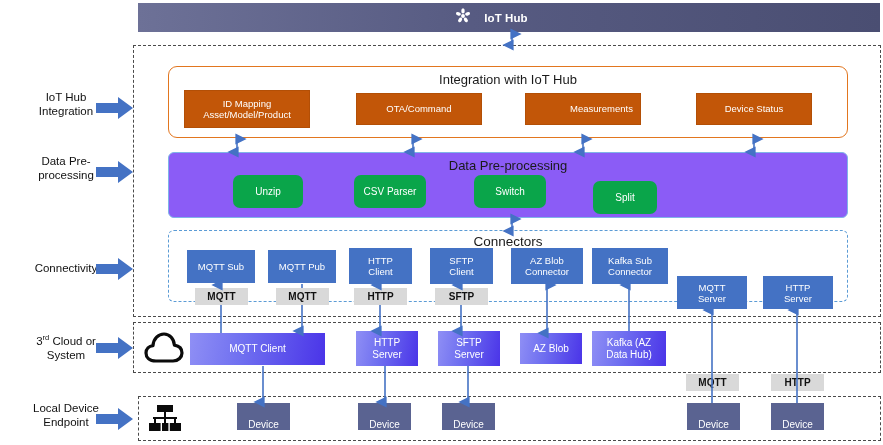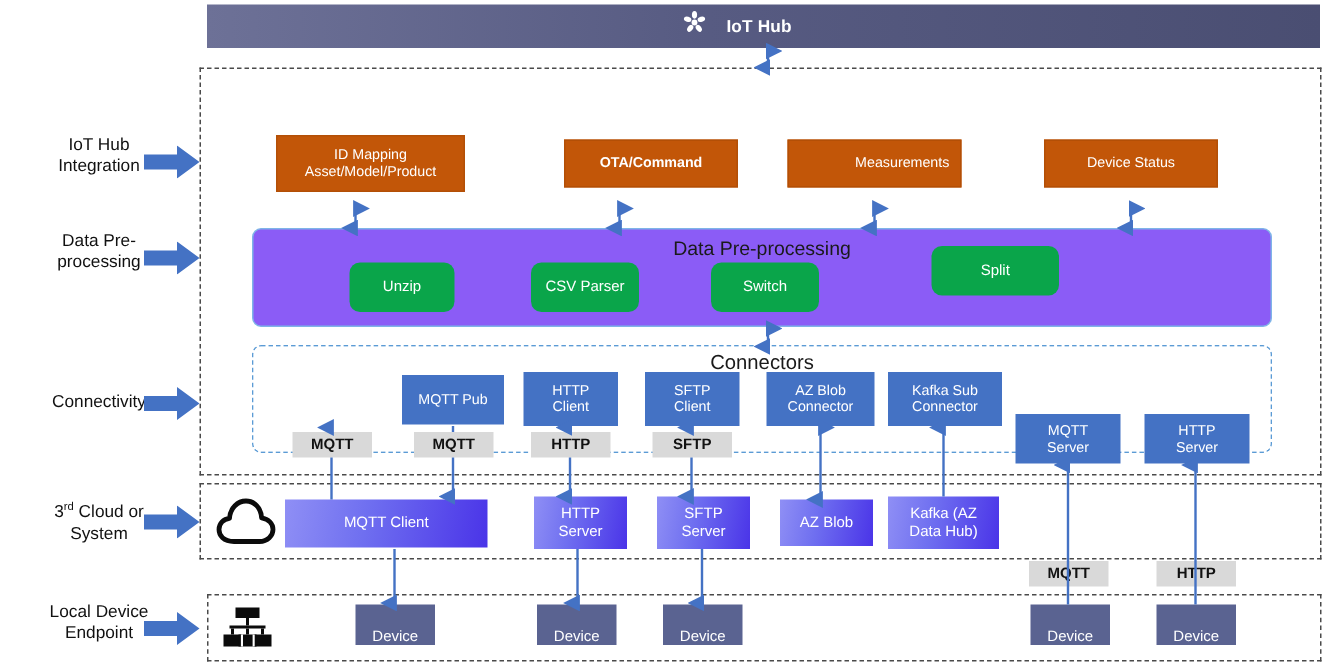--- a/index.html
+++ b/index.html
@@ -180,27 +180,30 @@
       <div>Local Device</div>
       <div>Endpoint</div>
     </div>
   </div>
   <div class="abs arrow-big" style="left:96px;top:408px;">
     <svg width="38" height="22" viewBox="0 0 38 22">
         <path d="M0 6 L22 6 L22 0 L37 11 L22 22 L22 16 L0 16 Z" fill="#4472c4"></path>
       </svg>
   </div>
 
+  <div class="abs panel-orange">
+    <div class="panel-title">Integration with IoT Hub</div>
+  </div>
   <div class="abs obox" style="left:184px;top:90px;width:126px;height:38px;">
     <div>
       <div>ID Mapping</div>
       <div>Asset/Model/Product</div>
     </div>
   </div>
-  <div class="abs obox" style="left:376px;top:93px;width:116px;height:32px;font-weight:bold;">
+  <div class="abs obox" style="left:356px;top:93px;width:126px;height:32px;">
     <div>OTA/Command</div>
   </div>
   <div class="abs obox" style="left:525px;top:93px;width:116px;height:32px;padding-left:40px;">
     <div>Measurements</div>
   </div>
   <div class="abs obox" style="left:696px;top:93px;width:116px;height:32px;">
     <div>Device Status</div>
   </div>
 
   <div class="abs panel-blue">
@@ -208,26 +211,31 @@
   </div>
   <div class="abs gbox" style="left:233px;top:175px;width:70px;height:33px;">
     <span>Unzip</span>
   </div>
   <div class="abs gbox" style="left:354px;top:175px;width:72px;height:33px;">
     <span>CSV Parser</span>
   </div>
   <div class="abs gbox" style="left:474px;top:175px;width:72px;height:33px;">
     <span>Switch</span>
   </div>
-  <div class="abs gbox" style="left:593px;top:164px;width:85px;height:33px;margin-left:28px;">
+  <div class="abs gbox" style="left:593px;top:181px;width:64px;height:33px;">
     <span>Split</span>
   </div>
 
   <div class="abs panel-conn">
     <div class="panel-title" style="top:3px;font-size:13.5px;">Connectors</div>
+  </div>
+  <div class="abs cbox" style="left:187px;top:250px;width:68px;height:33px;">
+    <div>
+        <div>MQTT Sub</div>
+      </div>
   </div>
   <div class="abs cbox" style="left:268px;top:250px;width:68px;height:33px;">
     <div>
         <div>MQTT Pub</div>
       </div>
   </div>
   <div class="abs cbox" style="left:349px;top:248px;width:63px;height:36px;">
     <div>
       <div>HTTP</div>
       <div>Client</div>

